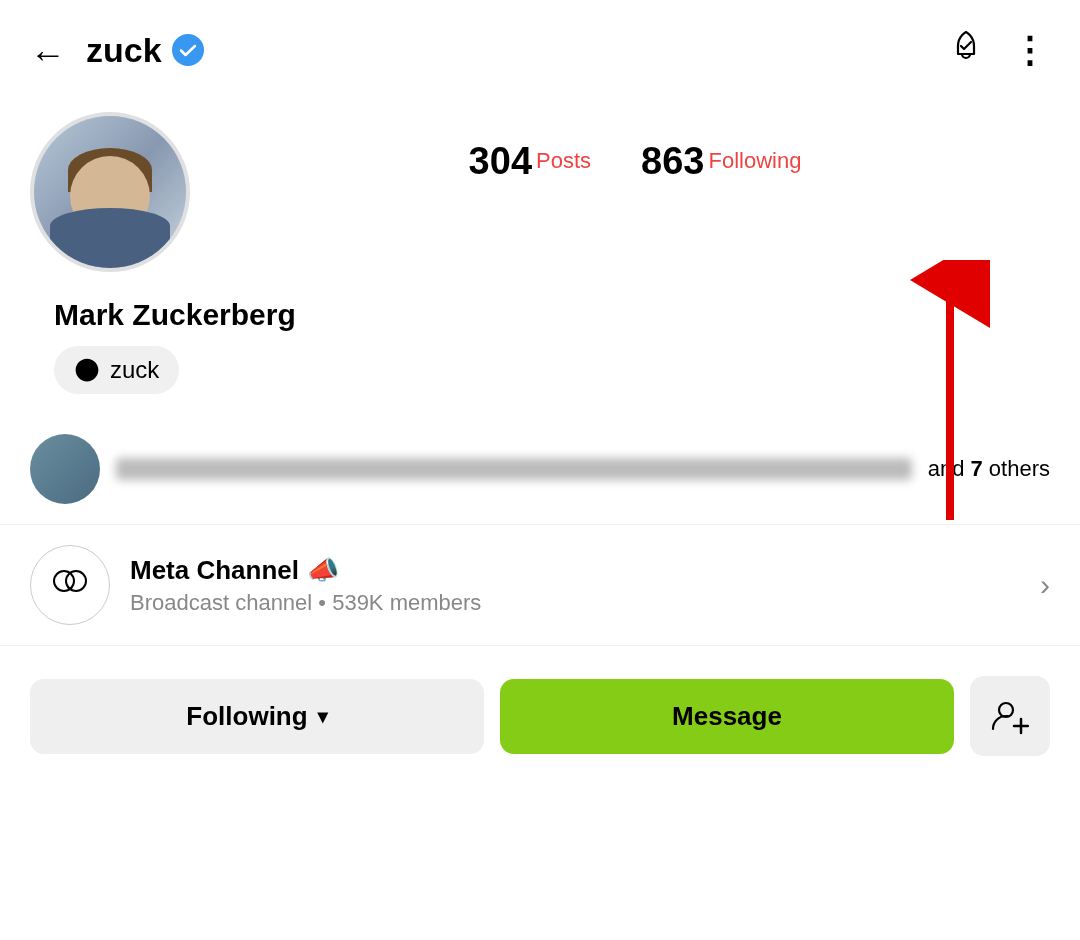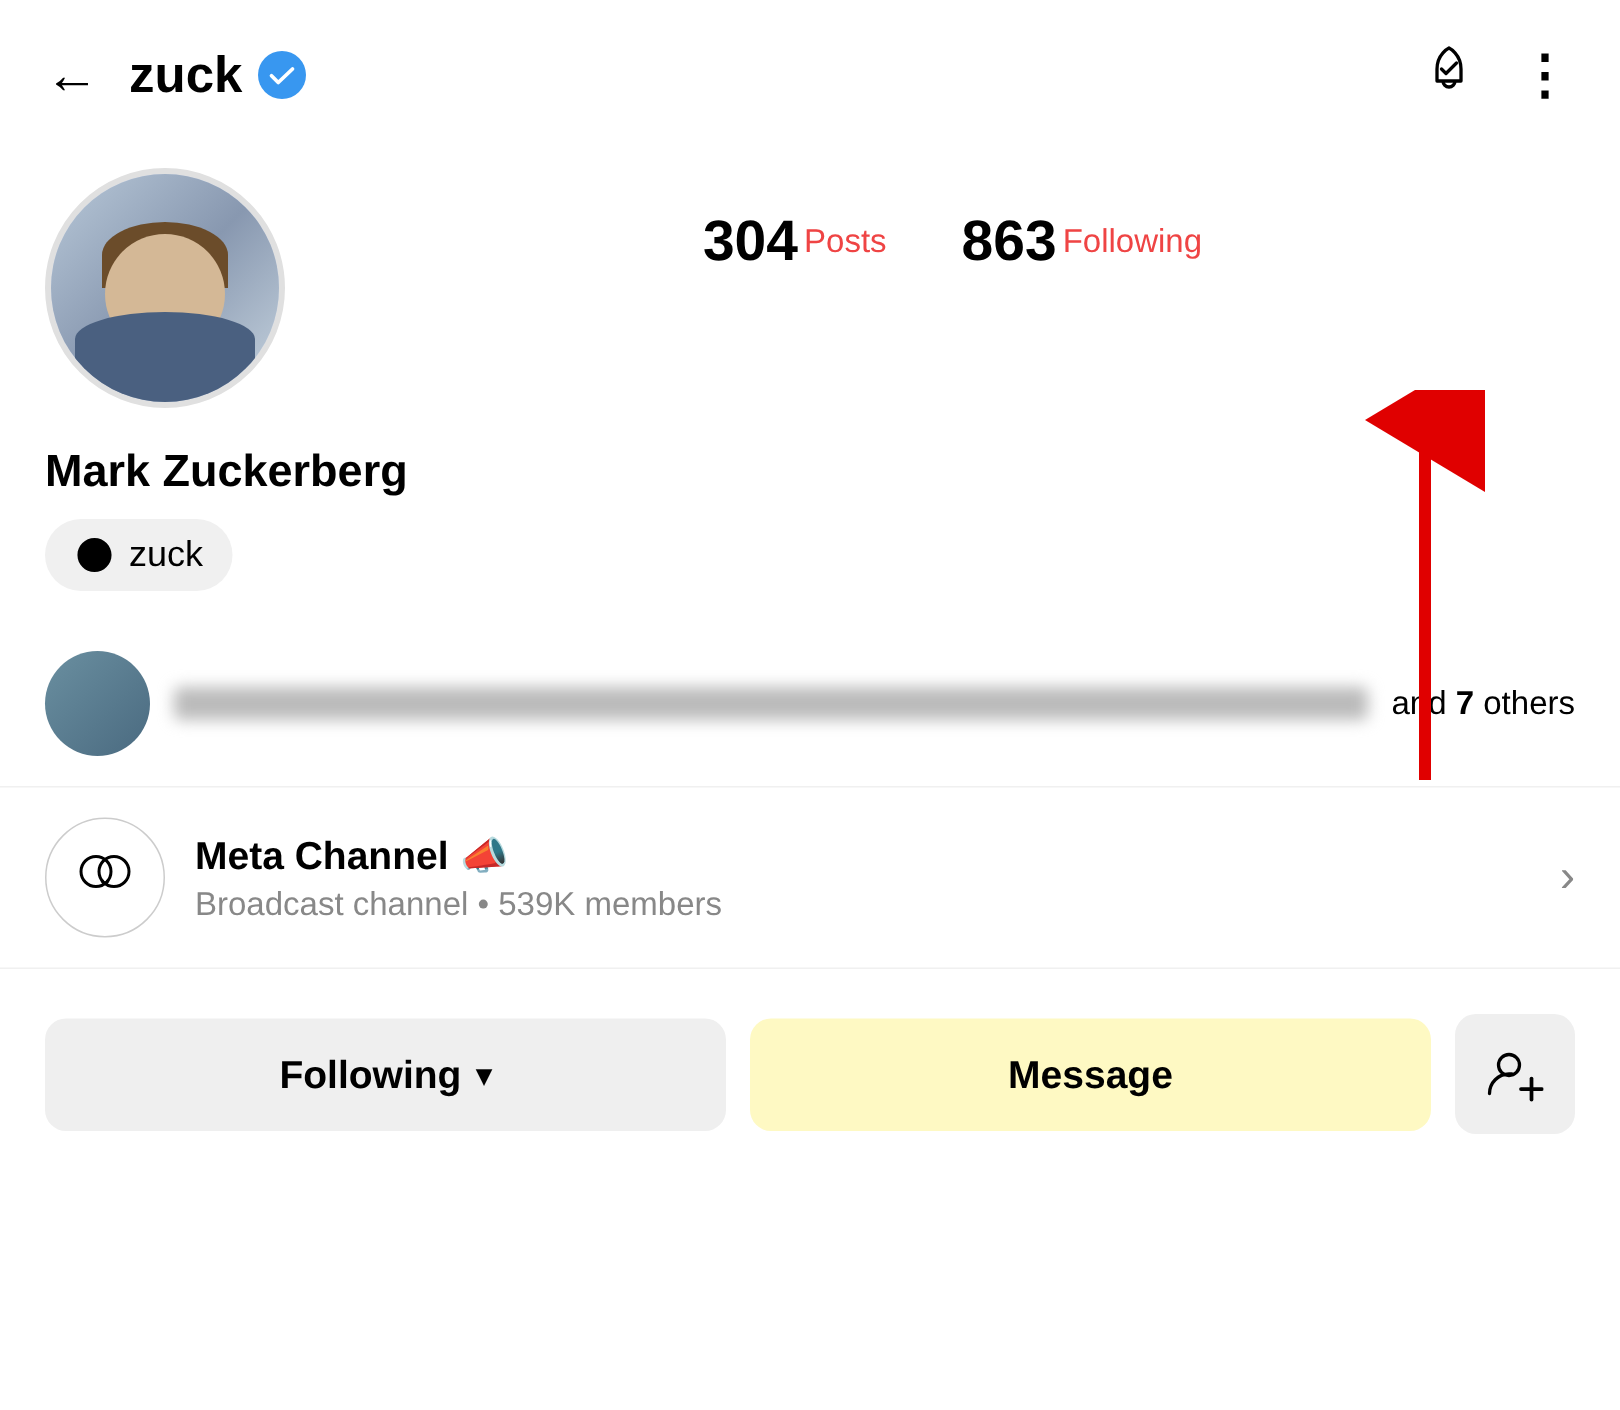--- a/index.html
+++ b/index.html
@@ -157,20 +157,21 @@
     }
     .stat-label {
       font-size: 22px;
       color: #ef4444;
       font-weight: 400;
     }
 
     
     .bio-section {
       padding: 16px 24px 10px 30px;
+      margin-left: 24px;
     }
     .profile-name {
       font-size: 30px;
       font-weight: 700;
       color: #000;
       margin-bottom: 14px;
     }
     .threads-badge {
       display: inline-flex;
       align-items: center;
@@ -293,21 +294,21 @@
       align-items: center;
       justify-content: center;
       gap: 10px;
     }
     .btn-following .chevron-down {
       font-size: 20px;
       font-weight: 700;
     }
     .btn-message {
       flex: 1;
-      background: #fef9c3;
+      background: #84cc16;
       border: none;
       border-radius: 14px;
       padding: 22px 20px;
       font-size: 26px;
       font-weight: 700;
       color: #000;
       cursor: pointer;
       display: flex;
       align-items: center;
       justify-content: center;

